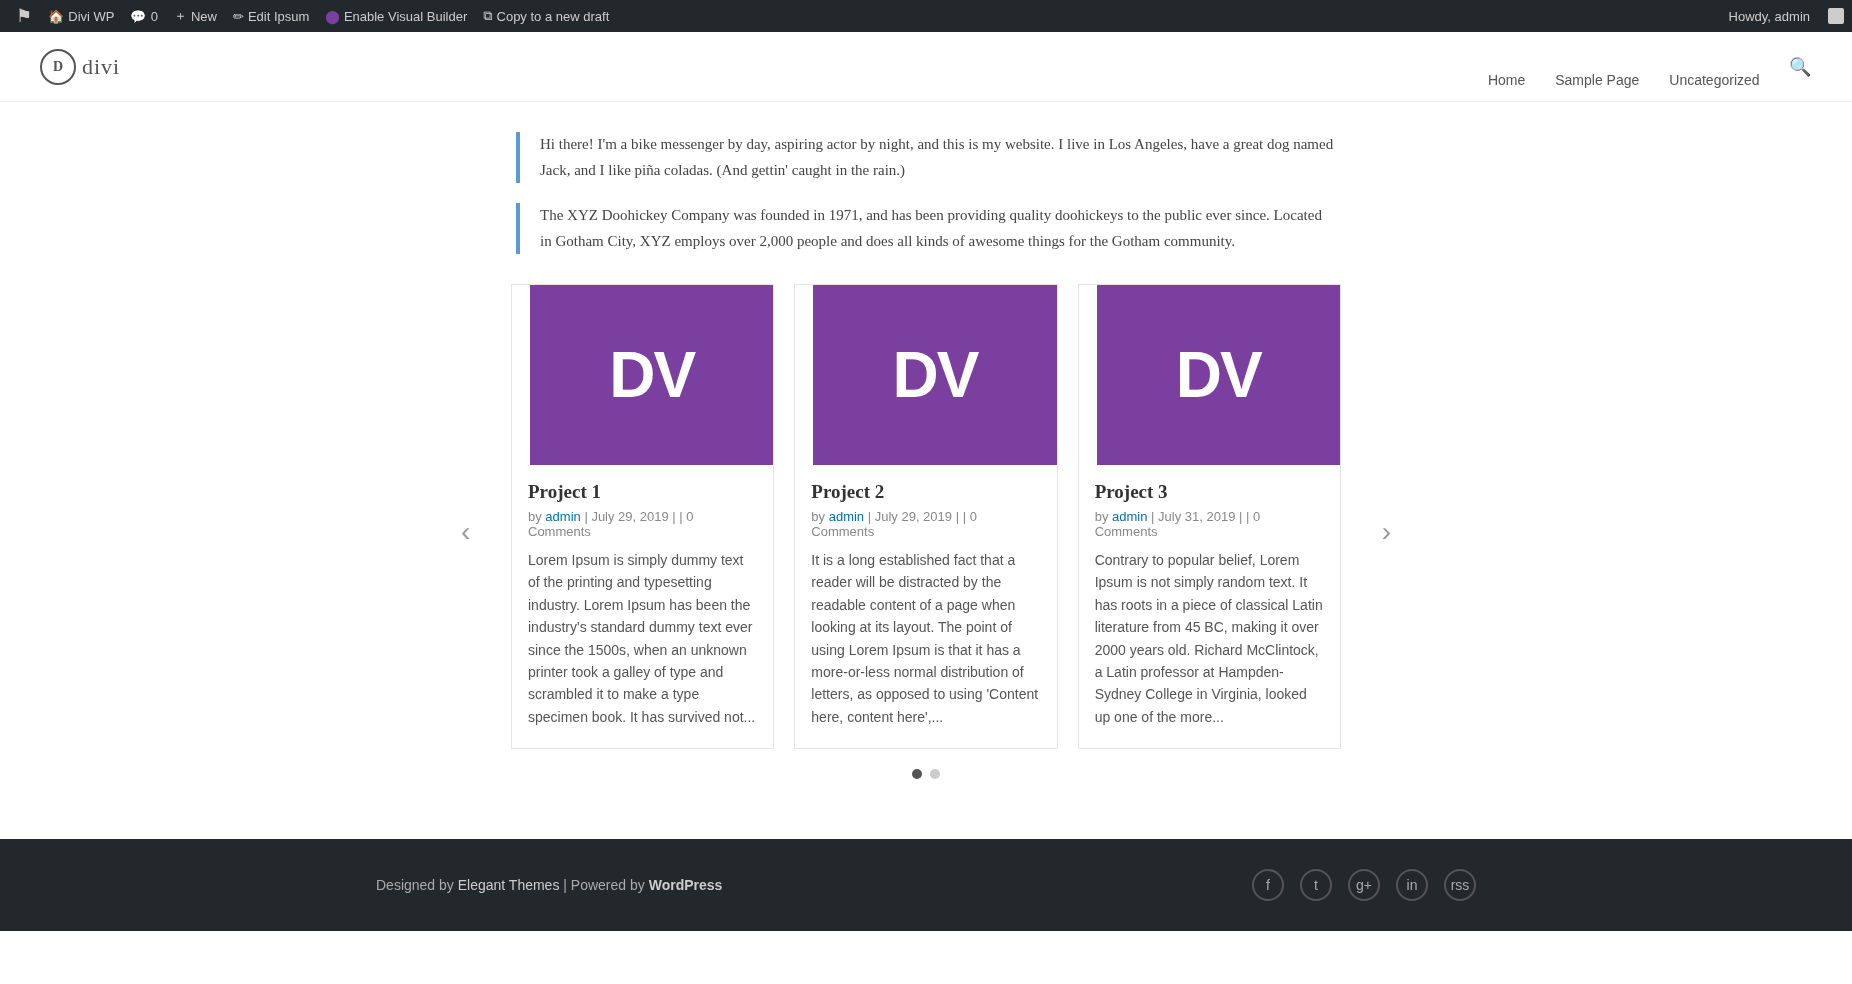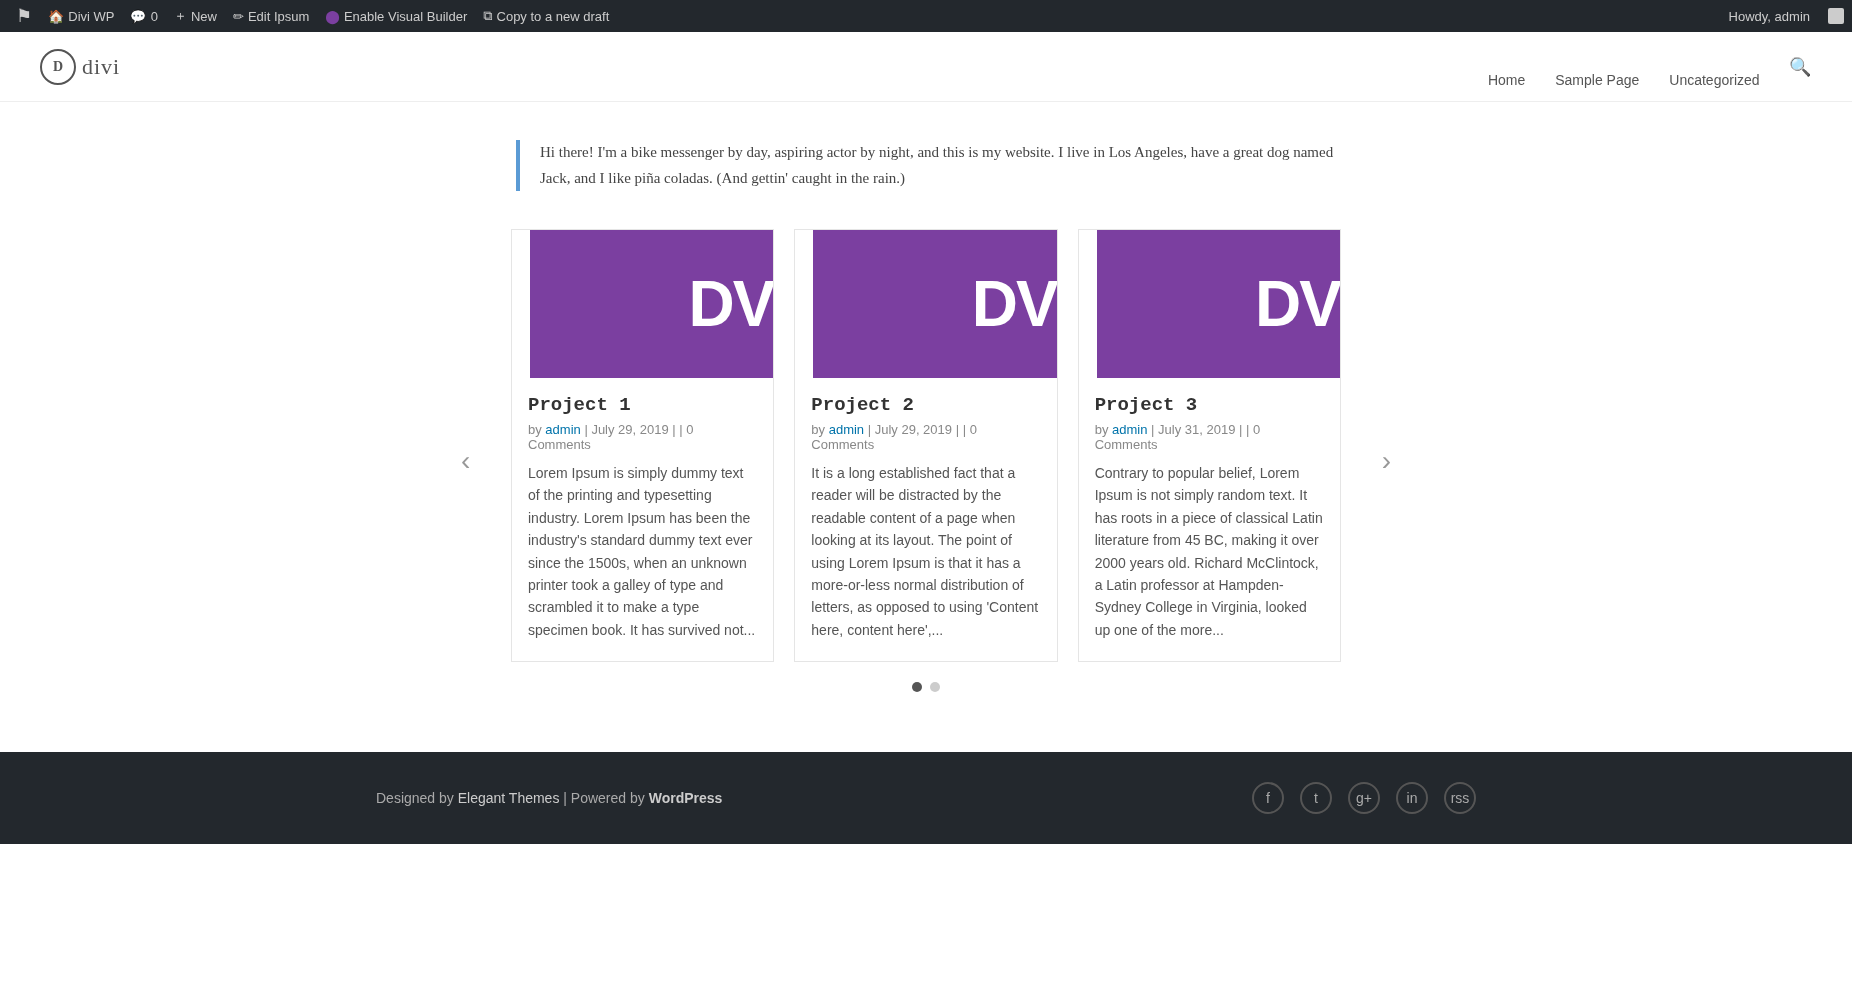--- a/index.html
+++ b/index.html
@@ -85,21 +85,21 @@
     }
     .search-icon-btn {
       cursor: pointer;
       color: #555;
       font-size: 18px;
     }
 
     
     #page-content {
       max-width: 900px;
-      margin: 38px auto;
+      margin: 30px auto;
       padding: 0 40px;
     }
 
     
     .blockquote-section {
       border-left: 4px solid #5b9bd5;
       padding-left: 20px;
       margin: 20px 0;
     }
     .blockquote-section p {
@@ -149,38 +149,38 @@
       gap: 20px;
     }
     .project-card {
       flex: 1;
       border: 1px solid #e5e5e5;
       background: #fff;
       overflow: hidden;
     }
     .card-image {
       background: #7b3fa0;
-      height: 148px;
-      display: flex;
-      align-items: center;
-      justify-content: flex-end;
+      height: 180px;
+      display: flex;
+      align-items: center;
+      justify-content: center;
       margin-left: 18px;
     }
     .dv-logo {
       font-family: Arial Black, sans-serif;
       font-size: 64px;
       font-weight: 900;
       color: #fff;
       letter-spacing: -2px;
     }
     .card-body {
       padding: 16px 16px 20px;
     }
     .card-title {
-      font-family: Liberation Mono, monospace;
+      font-family: Liberation Serif, serif;
       font-size: 19px;
       font-weight: 600;
       color: #333;
       margin-bottom: 6px;
     }
     .card-meta {
       font-family: -apple-system, BlinkMacSystemFont, 'Segoe UI', sans-serif;
       font-size: 13px;
       color: #888;
       margin-bottom: 10px;
@@ -301,20 +301,23 @@
   </nav>
 </div>
 
 <div id="page-content">
 
   <div class="blockquote-section">
     <p>Hi there! I'm a bike messenger by day, aspiring actor by night, and this is my website. I live in Los Angeles, have a great dog named Jack, and I like piña coladas. (And gettin' caught in the rain.)</p>
   </div>
 
 
+  <div class="blockquote-section">
+    <p>The XYZ Doohickey Company was founded in 1971, and has been providing quality doohickeys to the public ever since. Located in Gotham City, XYZ employs over 2,000 people and does all kinds of awesome things for the Gotham community.</p>
+  </div>
 
 </div>
 
 <div id="slider-section">
   <button class="slider-arrow left">‹</button>
 
   <div class="cards-row">
 
     <div class="project-card">
       <div class="card-image">

